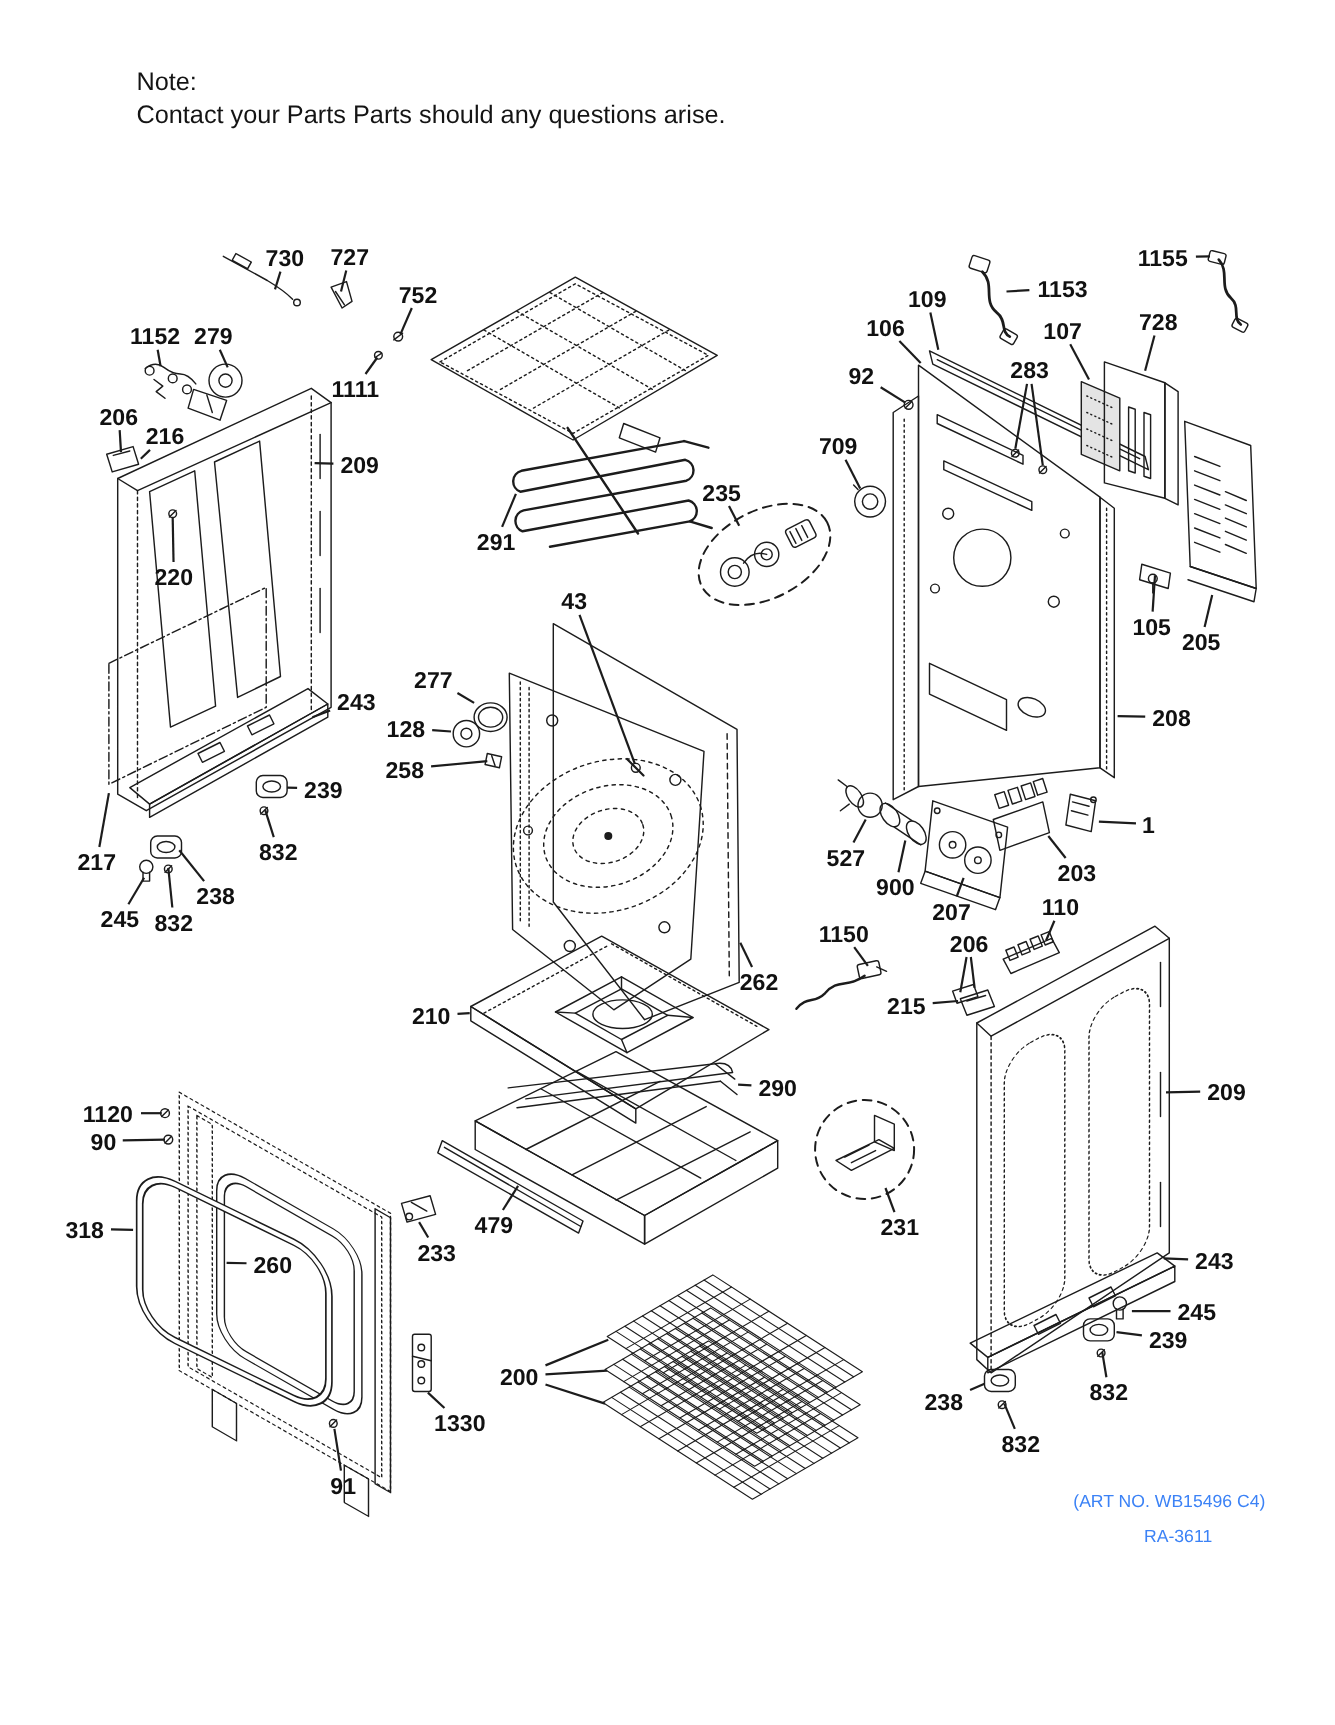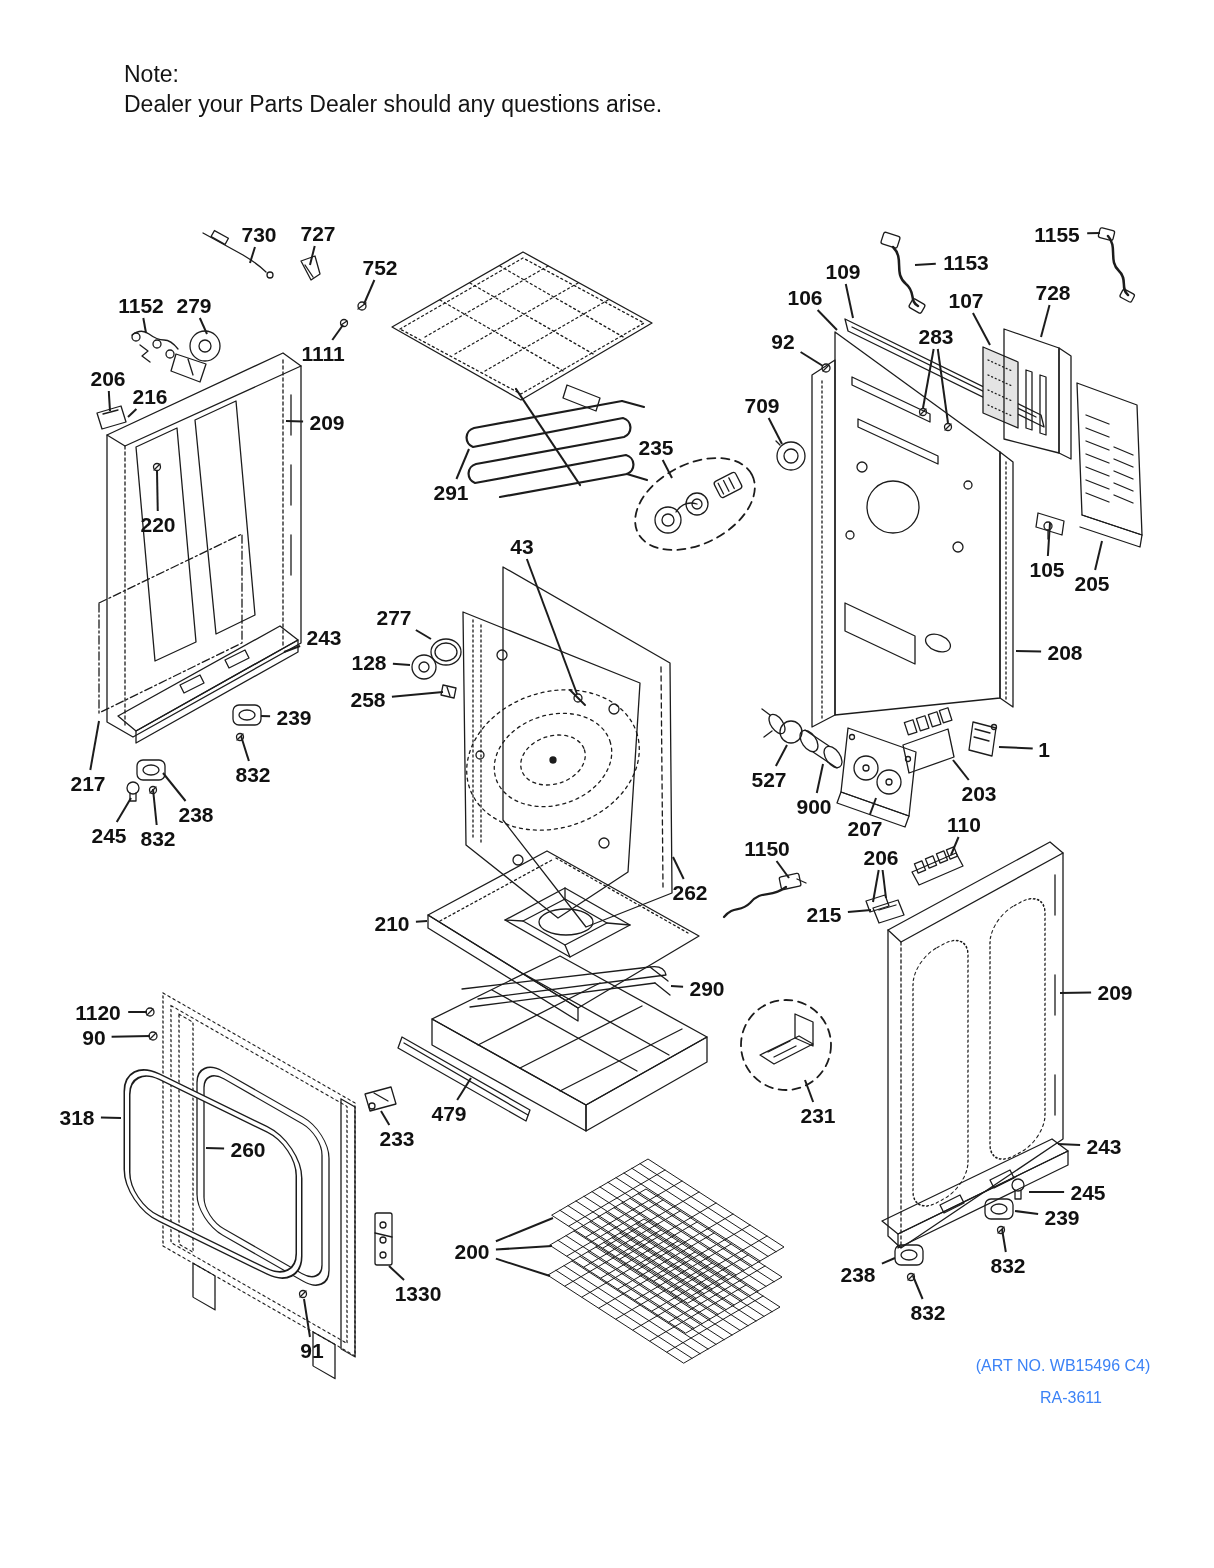--- a/index.html
+++ b/index.html
@@ -15,21 +15,21 @@
   .callout-label{font-family:"Liberation Sans",sans-serif;font-weight:700;font-size:21px;
                  fill:#111;text-anchor:middle;stroke:none;}
 </style>
 </head>
 <body>
 
 <div id="page">
 
   <div class="note">
     <div>Note:</div>
-    <div>Dealer your Parts Dealer should any questions arise.</div>
+    <div>Contact your Parts Parts should any questions arise.</div>
   </div>
 
   <svg id="diagram-svg" width="1214" height="1568" viewBox="0 0 1214 1568">
 
     <g class="art">
 
       <g>
         <polygon points="99,588 242,519 242,628 99,698" stroke-dasharray="8 3 2 3"></polygon>
       </g>
 

